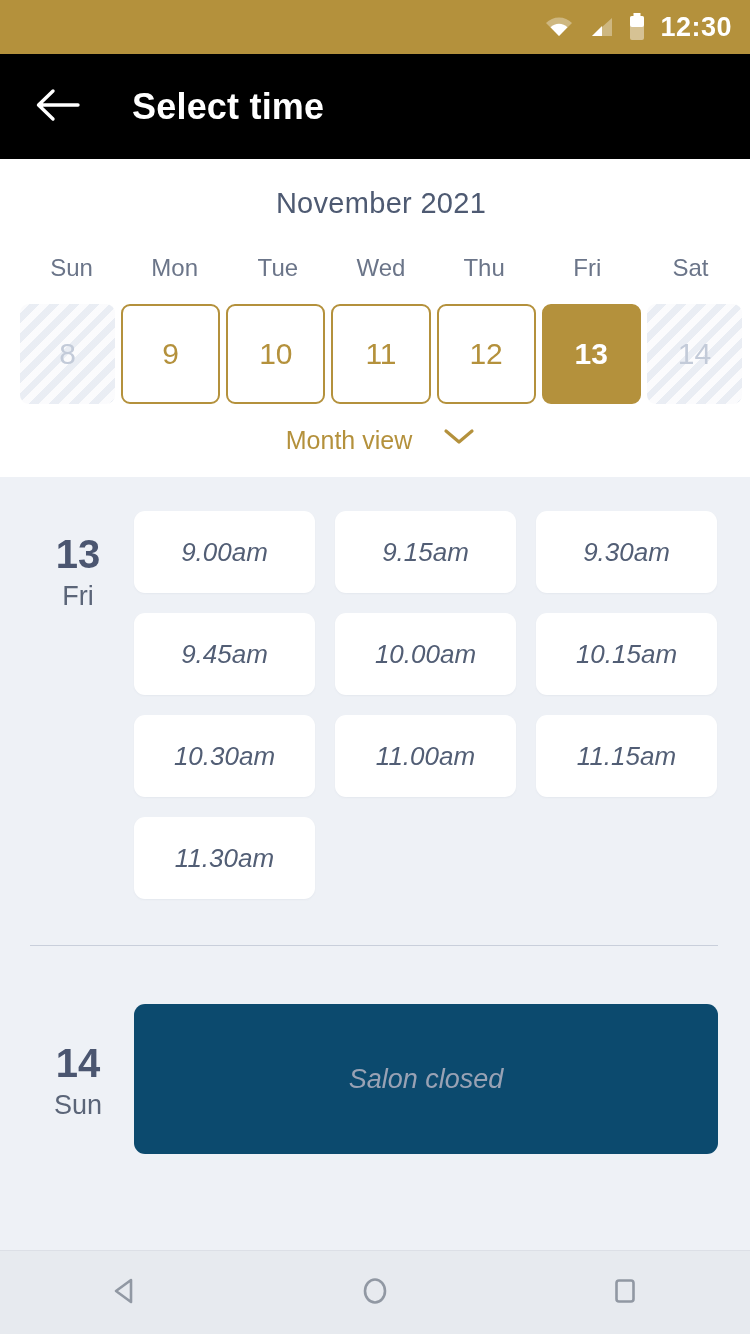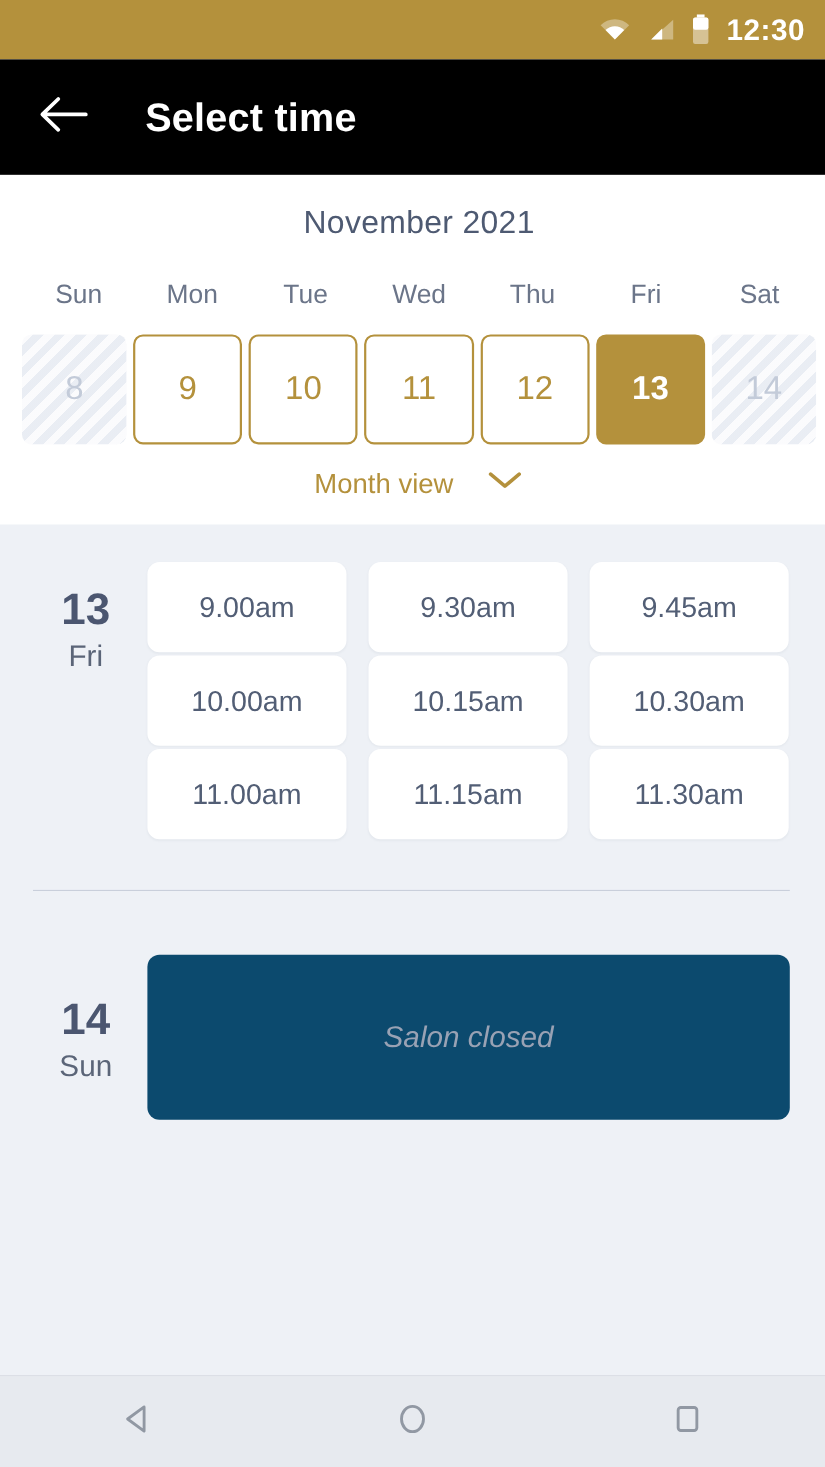--- a/index.html
+++ b/index.html
@@ -53,21 +53,21 @@
     cursor:pointer;
   }
   .cal-toggle-label{ font-size:25px; color:#b4913c; }
 
   
   .body{ flex:1 1 auto; background:#eef1f6; overflow:hidden; }
   .day-block{ display:flex; padding:34px 32px 0 22px; }
   .day-label{ width:112px; flex:0 0 112px; text-align:center; padding-top:22px; }
   .day-num{ font-size:40px; font-weight:bold; color:#4b5670; line-height:1.05; }
   .day-dow{ font-size:27px; color:#5b6578; margin-top:6px; }
-  .slots{ flex:1 1 auto; display:flex; flex-wrap:wrap; gap:3px 20px; }
+  .slots{ flex:1 1 auto; display:flex; flex-wrap:wrap; gap:20px 20px;font-style:italic; }
   .slot{
     width:181px; height:82px; background:#ffffff; border-radius:11px;
     display:flex; align-items:center; justify-content:center;
     font-size:26px; color:#525e75; cursor:pointer;
     box-shadow:0 1px 2px rgba(80,95,125,.06);
   }
   .divider{ height:1px; background:#c9cfdb; margin:46px 32px 0 30px; }
   .closed-panel{
     flex:1 1 auto; height:150px; background:#0c4a6e; border-radius:11px;
     display:flex; align-items:center; justify-content:center;
@@ -158,20 +158,21 @@
 
   <div class="body">
 
     <div class="day-block">
       <div class="day-label">
         <div class="day-num">13</div>
         <div class="day-dow">Fri</div>
       </div>
       <div class="slots">
         <span class="slot">9.00am</span>
+        <span class="slot">9.15am</span>
         <span class="slot">9.30am</span>
         <span class="slot">9.45am</span>
         <span class="slot">10.00am</span>
         <span class="slot">10.15am</span>
         <span class="slot">10.30am</span>
         <span class="slot">11.00am</span>
         <span class="slot">11.15am</span>
         <span class="slot">11.30am</span>
       </div>
     </div>

